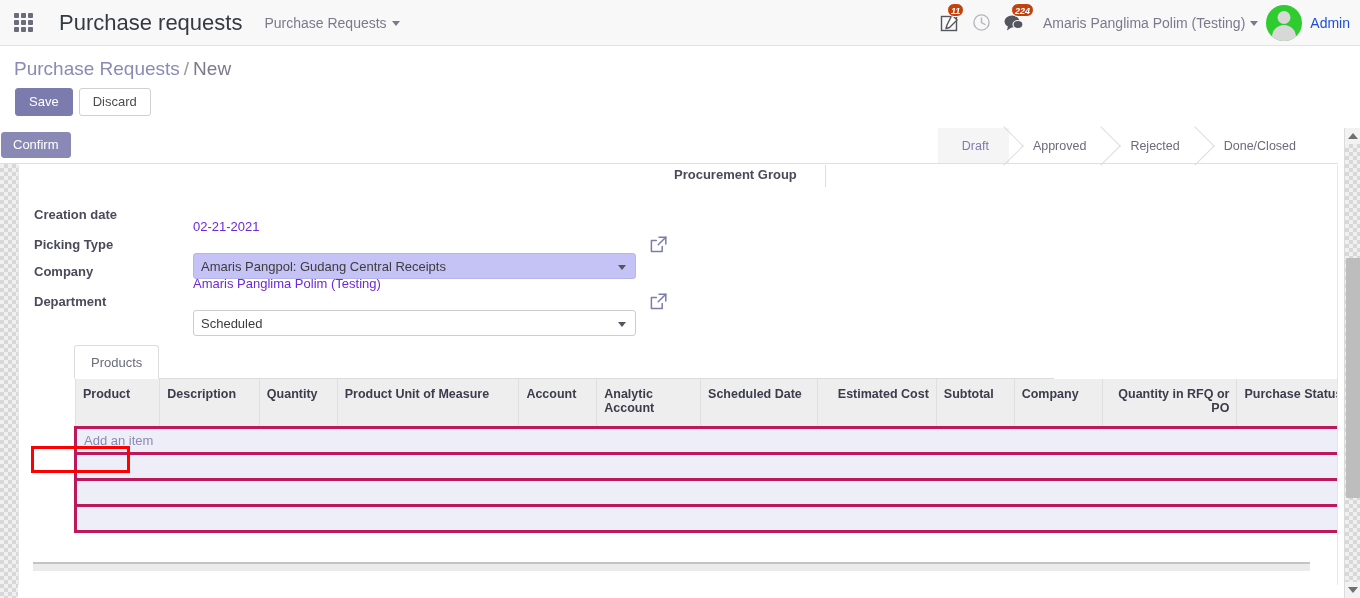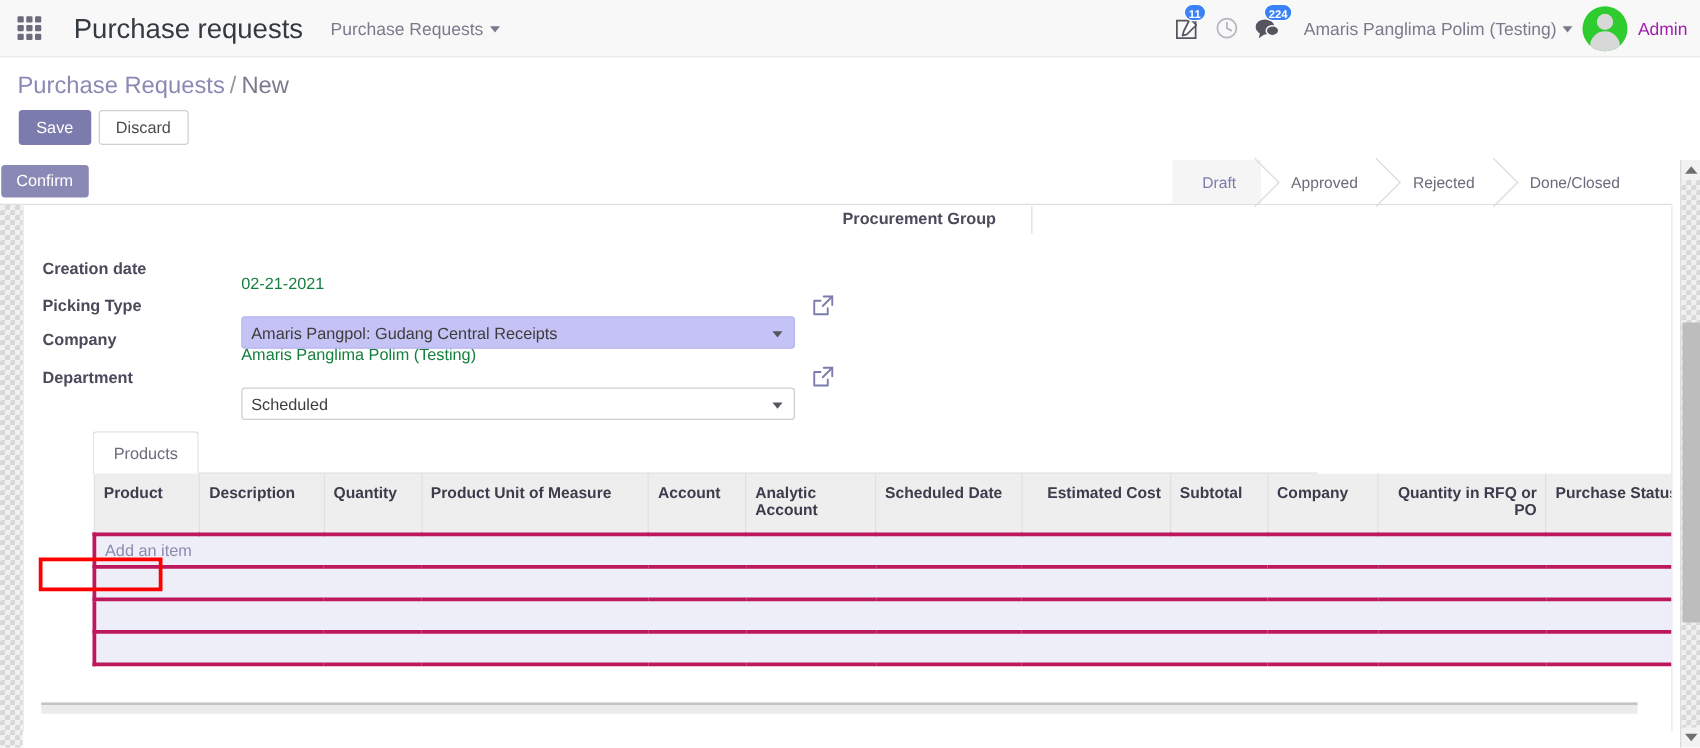--- a/index.html
+++ b/index.html
@@ -57,25 +57,26 @@
   .nav-icon {
     position: relative;
     width: 32px; height: 46px;
     display: flex; align-items: center; justify-content: center;
     cursor: pointer;
   }
   .nav-icon svg { display: block; }
   .badge {
     position: absolute; top: 3px; left: 14px;
     min-width: 17px; height: 14px; padding: 0 3px;
-    background: #3b82f6; color: #fff;
+    background: #c2410c; color: #fff;
     border-radius: 8px;
     font-size: 9px; line-height: 14px;
     text-align: center; font-weight: bold;
     border: 1px solid #fff;
+    font-style: italic;
   }
   .user-menu {
     font-size: 14px; color: #7a7a8c;
     margin-left: 14px; margin-right: 8px;
     cursor: pointer; white-space: nowrap;
   }
   .user-menu .caret {
     display: inline-block; margin-left: 5px;
     border-left: 4px solid transparent;
     border-right: 4px solid transparent;
@@ -93,21 +94,21 @@
     width: 13px; height: 13px; border-radius: 50%;
     background: #d8d8d8;
   }
   .avatar .body {
     position: absolute; left: 50%; top: 20px;
     transform: translateX(-50%);
     width: 24px; height: 18px;
     border-radius: 12px 12px 0 0;
     background: #d8d8d8;
   }
-  .avatar-label { font-size: 14px; color: #a21caf; margin-left: 8px; }
+  .avatar-label { font-size: 14px; color: #1d4ed8; margin-left: 8px; }
 
   
   .crumb-bar {
     position: absolute; top: 46px; left: 0;
     width: 1360px; height: 82px;
     background: #ffffff;
   }
   .breadcrumb {
     position: absolute; left: 14px; top: 12px;
     font-size: 19px; white-space: nowrap;
@@ -189,21 +190,21 @@
     width: 1px; height: 22px; background: #dedede;
   }
 
   .form-fields { position: absolute; left: 15px; top: 38px; }
   .f-row { display: flex; align-items: center; height: 23px; margin-bottom: 3px; }
   .f-row.tall { height: 30px; margin-bottom: 1px; }
   .f-label {
     width: 159px; font-size: 13px; font-weight: bold; color: #4a4a5a;
     white-space: nowrap;
   }
-  .f-value { font-size: 13px; color: #15803d; white-space: nowrap; margin-top: 23px; }
+  .f-value { font-size: 13px; color: #6d28d9; white-space: nowrap; margin-top: 23px; }
   .f-input {
     width: 443px; height: 26px;
     border: 1px solid #cdcdcd; border-radius: 3px;
     background: #fff;
     position: relative;
     display: flex; align-items: center;
     padding-left: 7px;
     font-size: 13px; color: #3c3c3c;
     cursor: pointer;
     margin-top: 44px;

